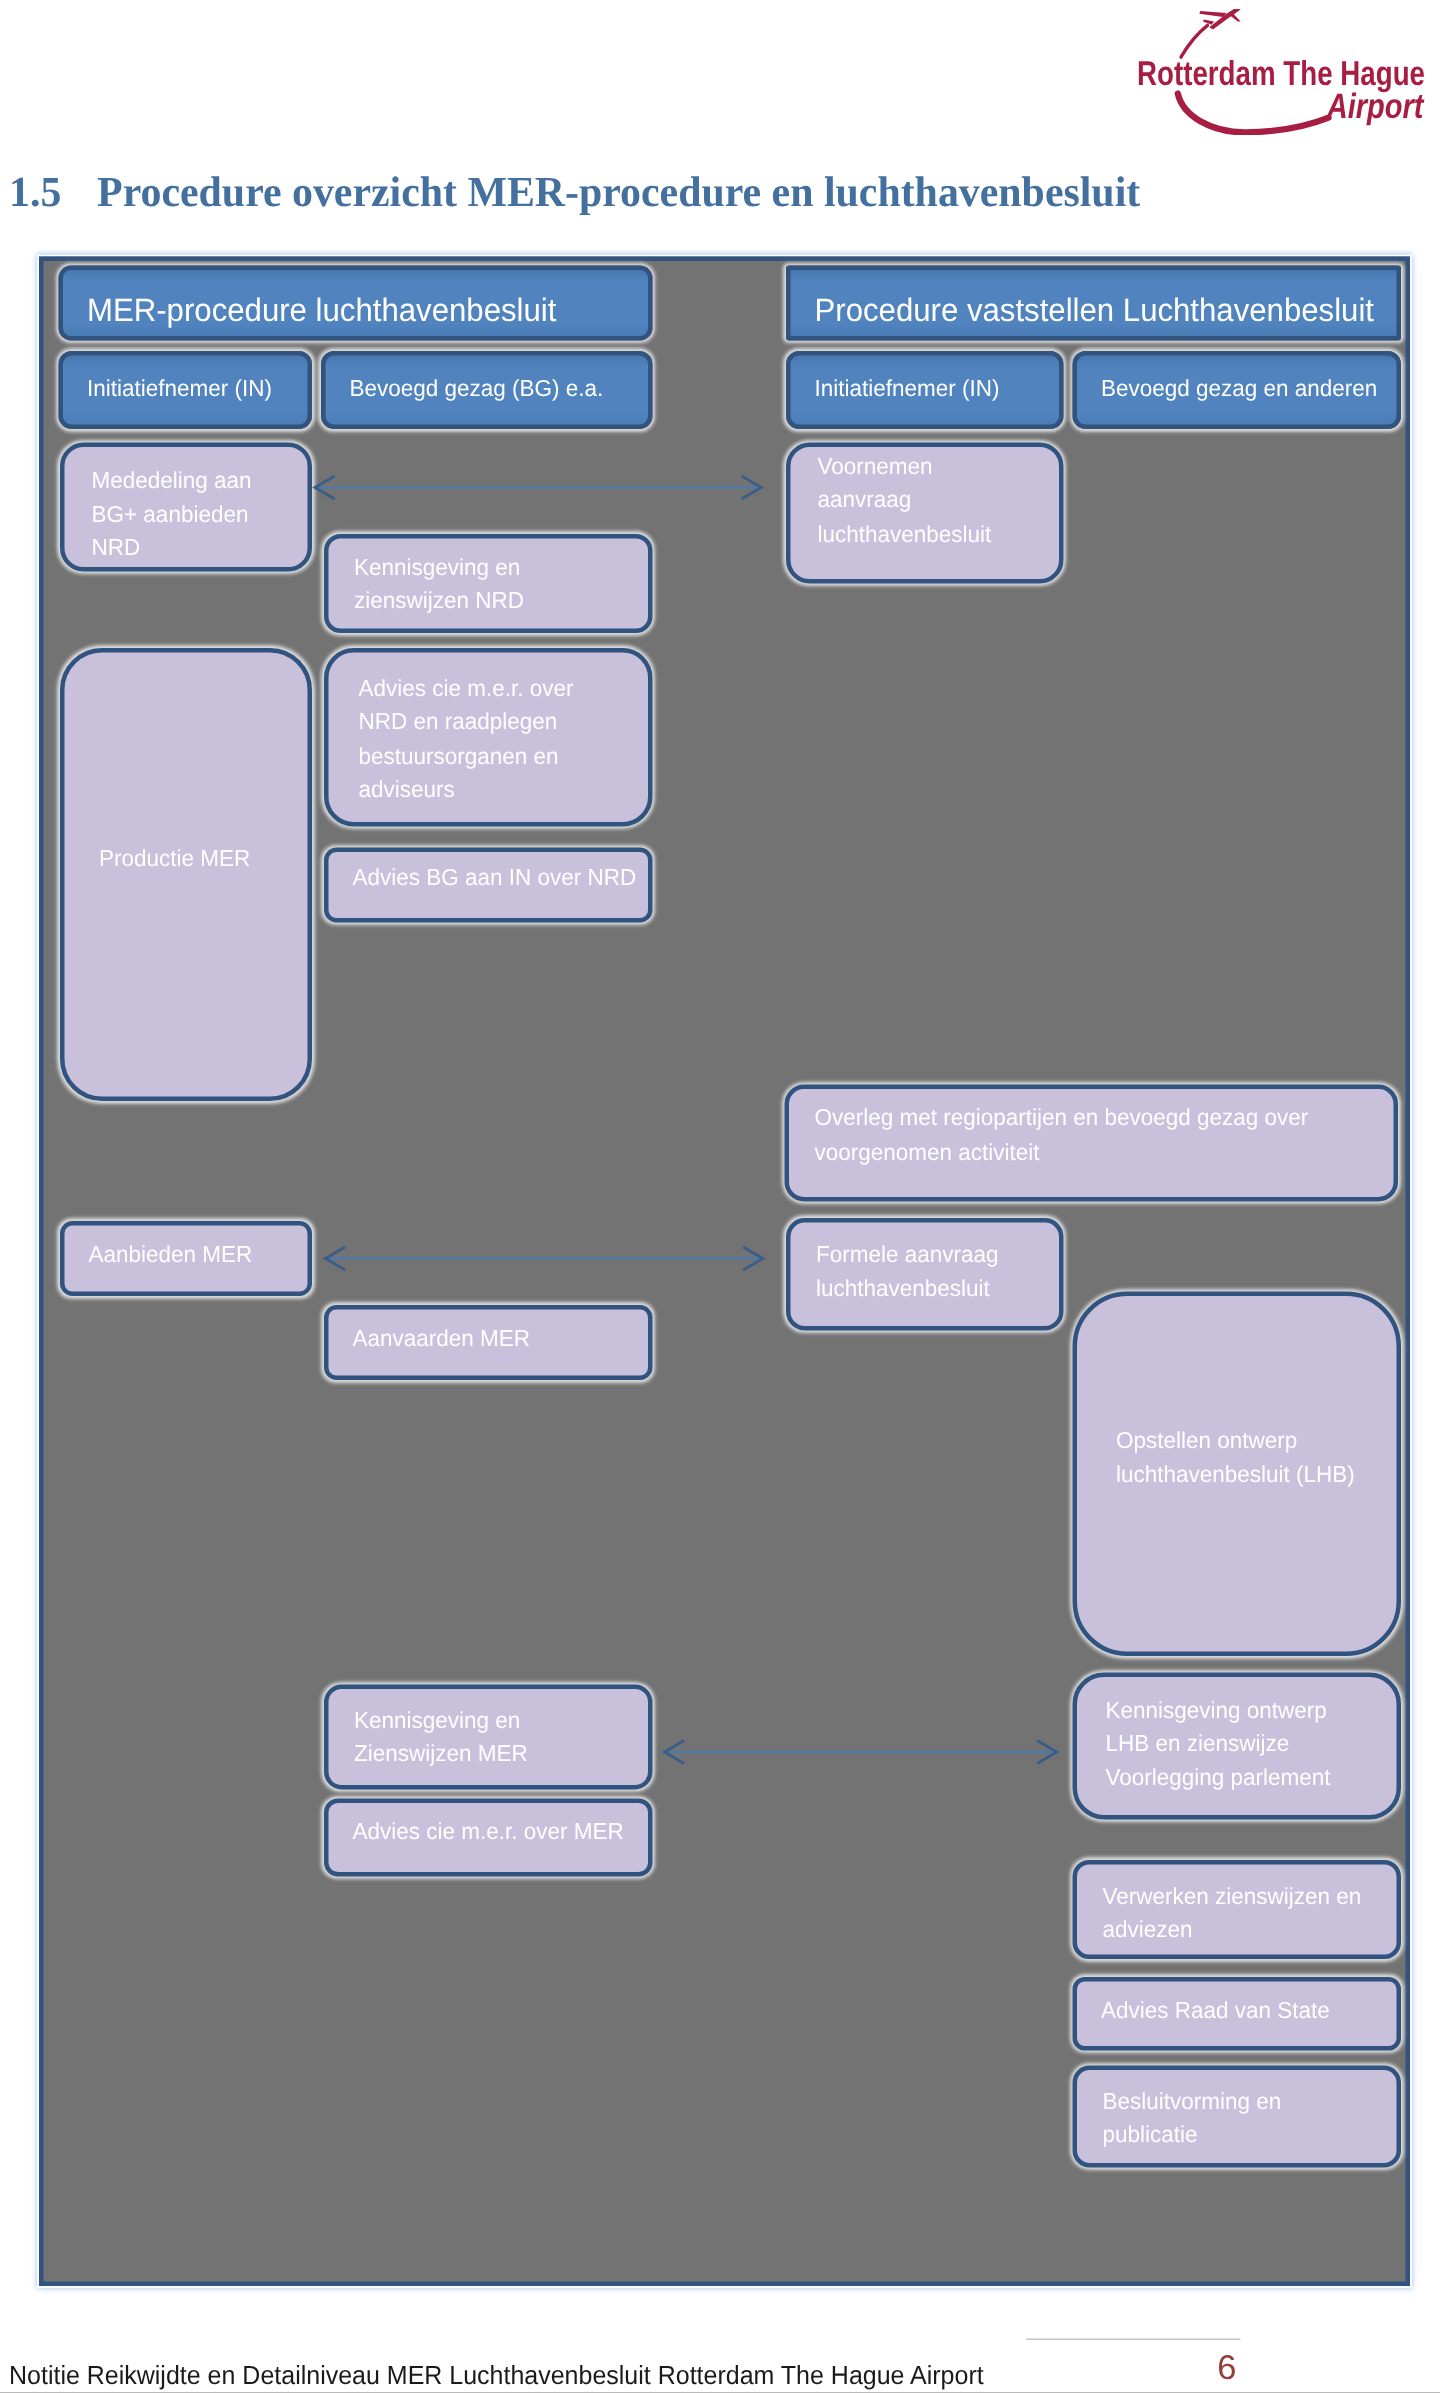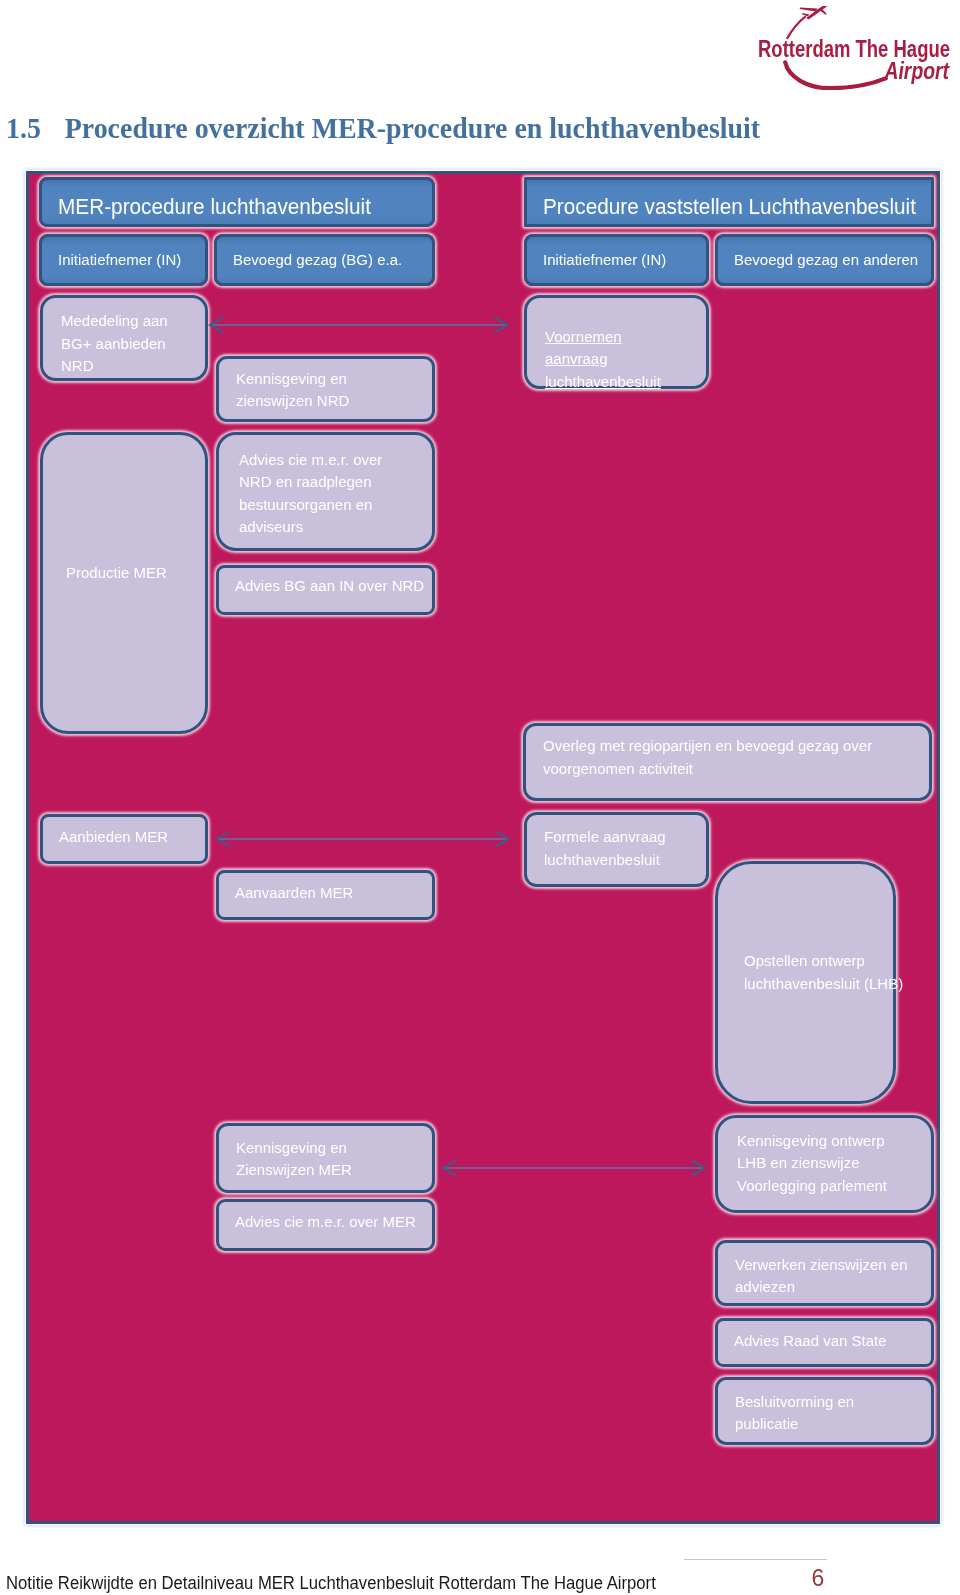--- a/index.html
+++ b/index.html
@@ -11,21 +11,21 @@
   #heading{left:5.5px;top:113px;width:900px;height:34px;
            font-family:"Liberation Serif",serif;font-weight:bold;font-size:28.5px;
            color:#44709F;white-space:nowrap;transform:scaleX(0.979);transform-origin:0 50%;}
   #heading .num{display:inline-block;width:60px;}
 
   
   #logo{left:757px;top:6px;width:196px;height:84px;}
 
   
   #frame{left:26px;top:171px;width:914px;height:1353px;
-         background:#be185d;border:3px solid #31537F;
+         background:#737373;border:3px solid #31537F;
          box-shadow:0 0 0 1.2px #FFFFFF, 0 0 4px 1.4px rgba(150,185,225,0.9);
          box-sizing:border-box;}
 
   
   .node{position:absolute;box-sizing:border-box;border:3px solid #31537F;
         border-radius:10px;color:#FFFFFF;
         box-shadow:0 0 2.5px 1.6px rgba(255,255,255,0.75);}
   .node .t{position:absolute;right:-60px;}
   .ln{display:block;white-space:nowrap;transform:scaleX(0.974);transform-origin:0 50%;}
   .l23 .ln{transform:scaleX(0.962);}
@@ -114,21 +114,21 @@
     </div>
 
   <div class="node purple" style="left:186.8px;top:181.5px;width:219px;height:66px;border-radius:11px;">
     <div class="t l15" style="left:17px;top:9.0px;">
         <span class="ln">Kennisgeving en</span>
         <span class="ln">zienswijzen NRD</span>
       </div>
     </div>
 
   <div class="node purple" style="left:494.8px;top:120.5px;width:185px;height:94px;border-radius:15.7px;">
-    <div class="t l15" style="left:18.7px;top:28px;text-decoration:underline;">
+    <div class="t l15" style="left:18.7px;top:3px;">
         <span class="ln">Voornemen</span>
         <span class="ln">aanvraag</span>
         <span class="ln">luchthavenbesluit</span>
       </div>
     </div>
 
   <div class="node purple" style="left:186.8px;top:257.5px;width:219px;height:119px;border-radius:19.8px;">
     <div class="t l15" style="left:20.1px;top:14.0px;">
         <span class="ln">Advies cie m.e.r. over</span>
         <span class="ln">NRD en raadplegen</span>
@@ -168,21 +168,21 @@
         <span class="ln">luchthavenbesluit</span>
       </div>
     </div>
 
   <div class="node purple" style="left:186.8px;top:695.5px;width:219px;height:50px;border-radius:8.3px;">
     <div class="t l15" style="left:16.1px;top:9.4px;">
         <span class="ln">Aanvaarden MER</span>
       </div>
     </div>
 
-  <div class="node purple" style="left:685.8px;top:686.5px;width:181px;height:243px;border-radius:36.5px;">
+  <div class="node purple" style="left:685.8px;top:686.5px;width:219px;height:243px;border-radius:36.5px;">
     <div class="t l15" style="left:26px;top:86.7px;">
         <span class="ln">Opstellen ontwerp</span>
         <span class="ln">luchthavenbesluit (LHB)</span>
       </div>
     </div>
 
   <div class="node purple" style="left:186.8px;top:948.5px;width:219px;height:70px;border-radius:11.7px;">
     <div class="t l15" style="left:17.3px;top:11.4px;">
         <span class="ln">Kennisgeving en</span>
         <span class="ln">Zienswijzen MER</span>

